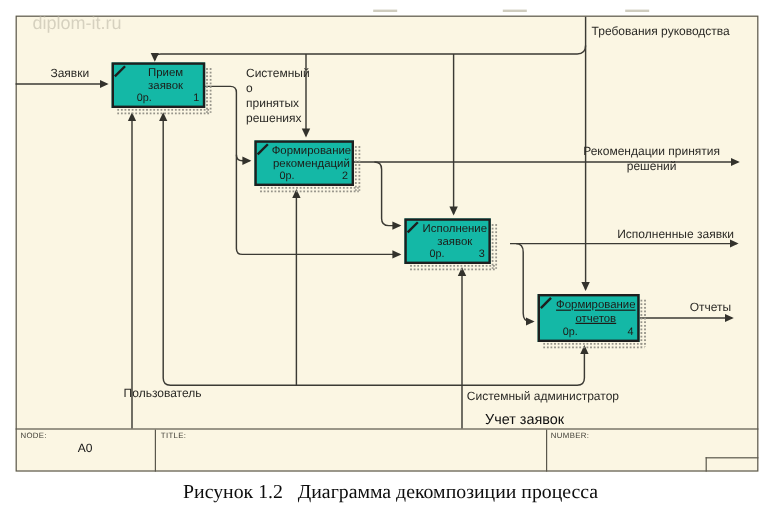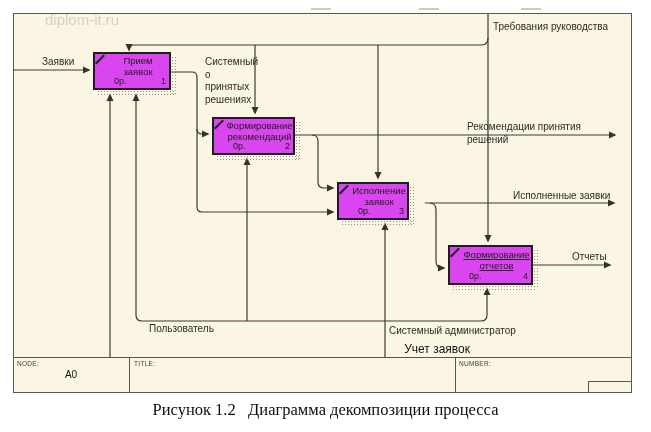--- a/index.html
+++ b/index.html
@@ -1,46 +1,46 @@
 <!DOCTYPE html>
 <html><head>
 <meta charset="utf-8">
 <style>
   html,body{margin:0;padding:0;background:#ffffff;}
   #page{position:relative;width:651px;height:432px;background:#ffffff;overflow:hidden;
         font-family:"Liberation Sans",sans-serif;}
   #sheet{position:absolute;left:13px;top:13px;width:619px;height:380px;box-sizing:border-box;
          border:1.5px solid #5a574c;background:#fbf6e3;}
   .tick{position:absolute;top:8px;height:2px;width:20px;background:#cfccbe;}
-  #wm-top{position:absolute;left:27px;top:11px;font-size:15px;color:#b8b3a2;opacity:.55;margin-left:18px;}
+  #wm-top{position:absolute;left:27px;top:11px;font-size:15px;color:#b8b3a2;opacity:.55;}
   #wm-bottom{position:absolute;left:24px;top:342px;font-family:"Liberation Serif",serif;
              font-size:62px;letter-spacing:4px;color:#7d7757;opacity:.16;white-space:pre;}
   #bar-top{position:absolute;left:13px;top:356.5px;width:619px;height:0;border-top:1.5px solid #5a574c;}
   .bar-div{position:absolute;top:358px;width:0;height:35px;border-left:1.4px solid #5a574c;}
   #number-tab{position:absolute;left:588px;top:381px;width:44px;height:12px;box-sizing:border-box;
               border-top:1.4px solid #5a574c;border-left:1.4px solid #5a574c;}
   .fieldlabel{position:absolute;font-size:6.5px;letter-spacing:.3px;color:#3d3b33;}
   #node-value{position:absolute;left:13px;top:369px;width:116px;text-align:center;
               font-size:10px;color:#111;}
   #title-value{position:absolute;left:130px;top:342px;width:325px;text-align:right;
                font-size:12px;color:#111;transform:translateX(15px);}
   svg.wires{position:absolute;left:0;top:0;pointer-events:none;}
-  .abox{position:absolute;box-sizing:border-box;background:#d946ef;border:2px solid #1e1e1e;
+  .abox{position:absolute;box-sizing:border-box;background:#14b8a6;border:2px solid #1e1e1e;
         display:flex;align-items:center;justify-content:center;text-align:center;
         font-size:9.5px;line-height:11px;color:#1d1c18;padding:2px 2px 12px 14px;}
   .cost{position:absolute;left:3px;bottom:1px;font-size:9px;margin-left:16px;}
   .num{position:absolute;right:3px;bottom:1px;font-size:9px;}
   .cornermark{position:absolute;left:0;top:9px;width:12px;height:1.6px;background:#1e1e1e;
               transform:rotate(-45deg);transform-origin:0 0;}
   .shr{position:absolute;top:2px;right:-8px;width:6px;height:calc(100% + 4px);
        background-image:radial-gradient(circle,#96948a 40%,transparent 45%);background-size:3px 3px;}
   .shb{position:absolute;left:2px;bottom:-8px;height:6px;width:calc(100% + 4px);
        background-image:radial-gradient(circle,#96948a 40%,transparent 45%);background-size:3px 3px;}
   .lbl{position:absolute;font-size:10px;line-height:12.5px;color:#2b2a26;}
-  .r{text-align:left;}
+  .r{text-align:center;}
   #caption{position:absolute;left:0;top:400px;width:651px;text-align:center;white-space:pre;
            font-family:"Liberation Serif",serif;font-size:16.5px;color:#0d0d0d;}
 </style>
 </head>
 <body>
 
 <div id="page">
 
   <div id="sheet"></div>
 
@@ -128,21 +128,21 @@
     <span class="cost">0р.</span>
     <span class="num">4</span>
   </div>
 
   <div class="lbl" style="left:18px;top:56px;margin-left:24px;">Заявки</div>
   <div class="lbl" style="left:205px;top:56px;width:50px;">Системный о принятых решениях</div>
   <div class="lbl" style="left:493px;top:21px;">Требования руководства</div>
   <div class="lbl r" style="left:467px;top:121px;width:152px;">Рекомендации принятия решений</div>
   <div class="lbl r" style="left:513px;top:190px;width:100px;">Исполненные заявки</div>
   <div class="lbl r" style="left:572px;top:251px;width:40px;">Отчеты</div>
-  <div class="lbl" style="left:103px;top:323px;margin-left:46px;">Пользователь</div>
+  <div class="lbl" style="left:103px;top:323px;">Пользователь</div>
   <div class="lbl" style="left:389px;top:325px;">Системный администратор</div>
 
   <div id="bar-top"></div>
   <div class="bar-div" style="left:129px"></div>
   <div class="bar-div" style="left:455px"></div>
   <div id="number-tab"></div>
 
   <div class="fieldlabel" style="left:17px;top:360px;">NODE:</div>
   <div id="node-value">A0</div>
   <div class="fieldlabel" style="left:134px;top:360px;">TITLE:</div>

